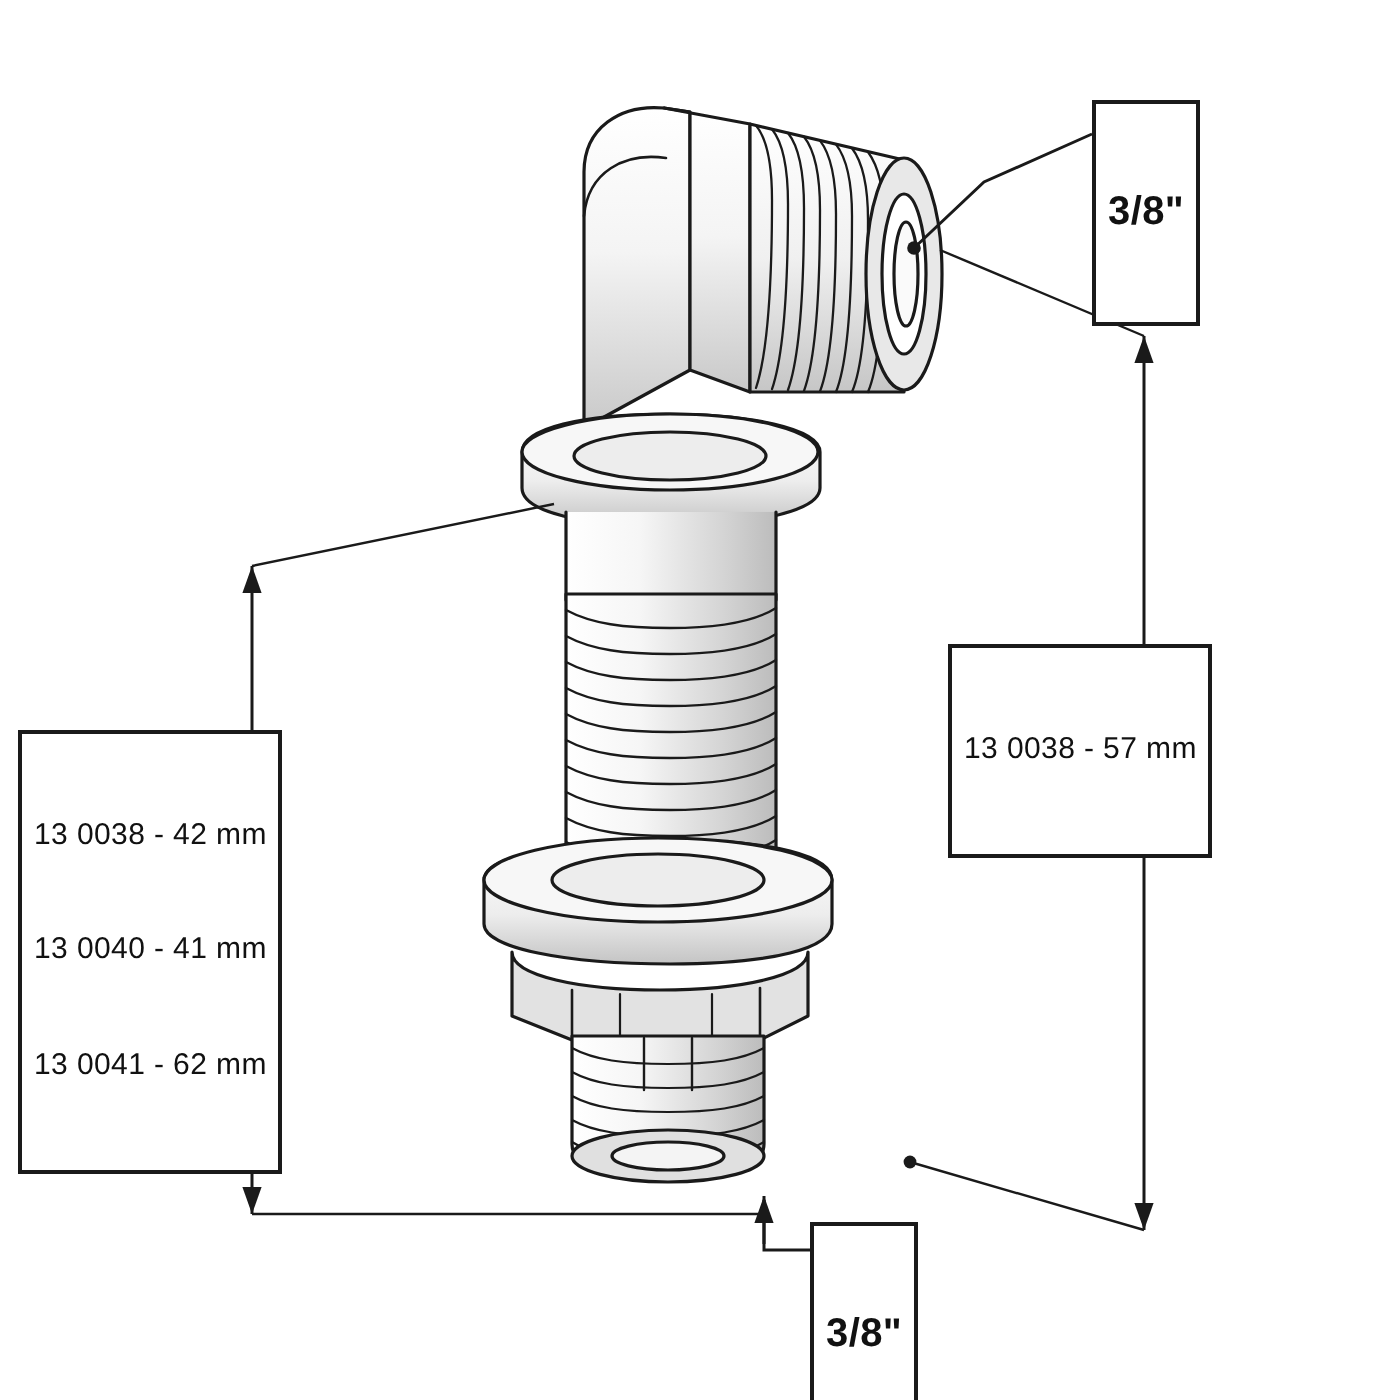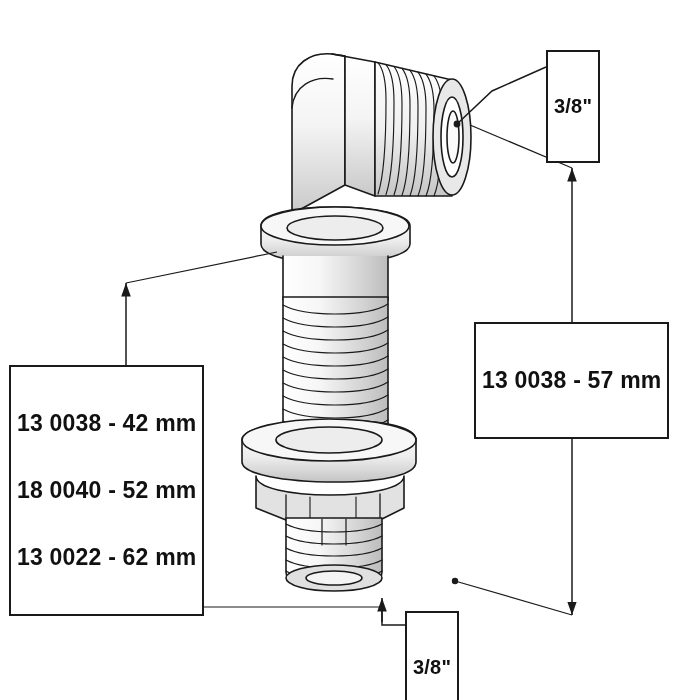--- a/index.html
+++ b/index.html
@@ -31,22 +31,22 @@
     border: 2px solid #1a1a1a;
     box-sizing: border-box;
     padding: 3px 6px 4px 6px;
     font-family: "Liberation Sans", sans-serif;
     color: #111111;
     line-height: 1.22;
     white-space: pre;
   }
   .callout .line {
     display: block;
-    font-size: 23px;
-    font-weight: bold;
+    font-size: 15px;
+    font-weight: normal;
     letter-spacing: 0.2px;
   }
   .callout.small .line {
     font-size: 20px;
     font-weight: bold;
   }
   #label-top-right { left: 546px; top: 50px; }
   #label-bottom-mid { left: 405px; top: 611px; }
   #label-left { left: 9px; top: 365px; }
   #label-right { left: 474px; top: 322px; }
@@ -183,21 +183,21 @@
   <div class="callout small" id="label-top-right">
     <span class="line">3/8"</span>
   </div>
 
   <div class="callout small" id="label-bottom-mid">
     <span class="line">3/8"</span>
   </div>
 
   <div class="callout" id="label-left">
     <span class="line">13 0038 - 42 mm</span>
-    <span class="line">18 0040 - 52 mm</span>
-    <span class="line">13 0022 - 62 mm</span>
+    <span class="line">13 0040 - 41 mm</span>
+    <span class="line">13 0041 - 62 mm</span>
   </div>
 
   <div class="callout" id="label-right">
     <span class="line">13 0038 - 57 mm</span>
   </div>
 
 </div>
 
 </body></html>

